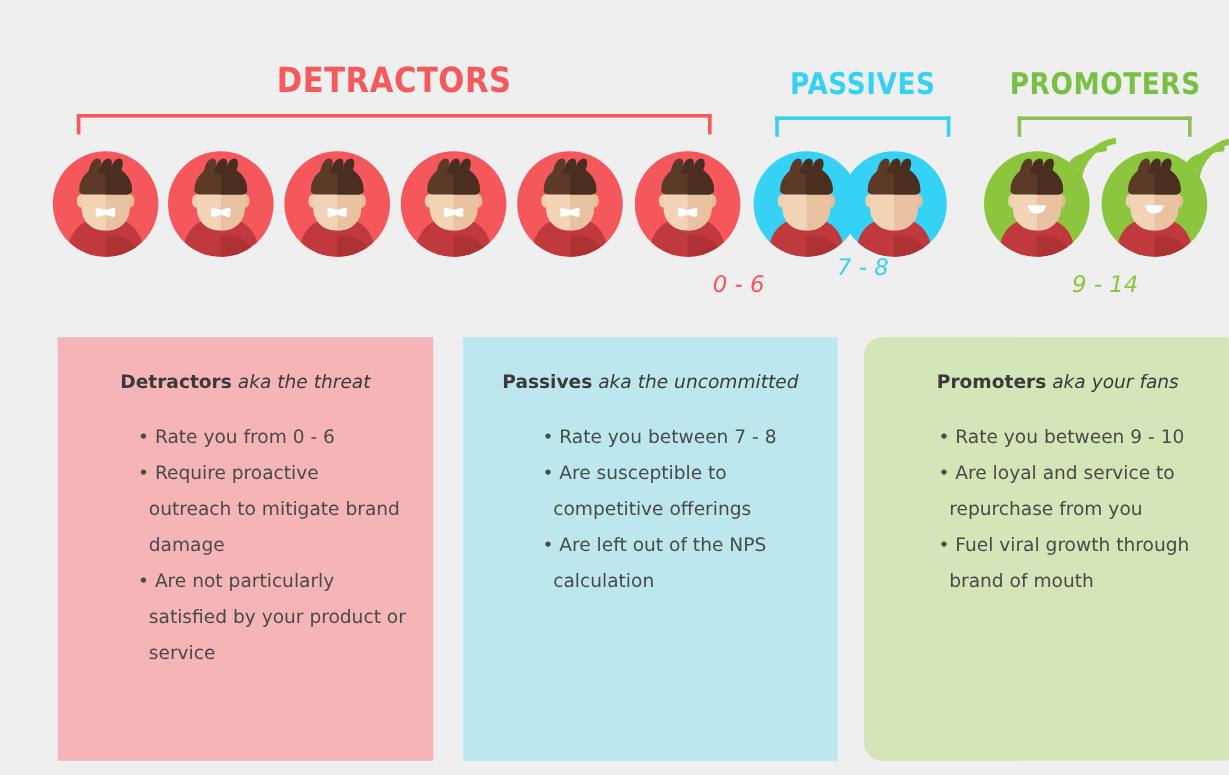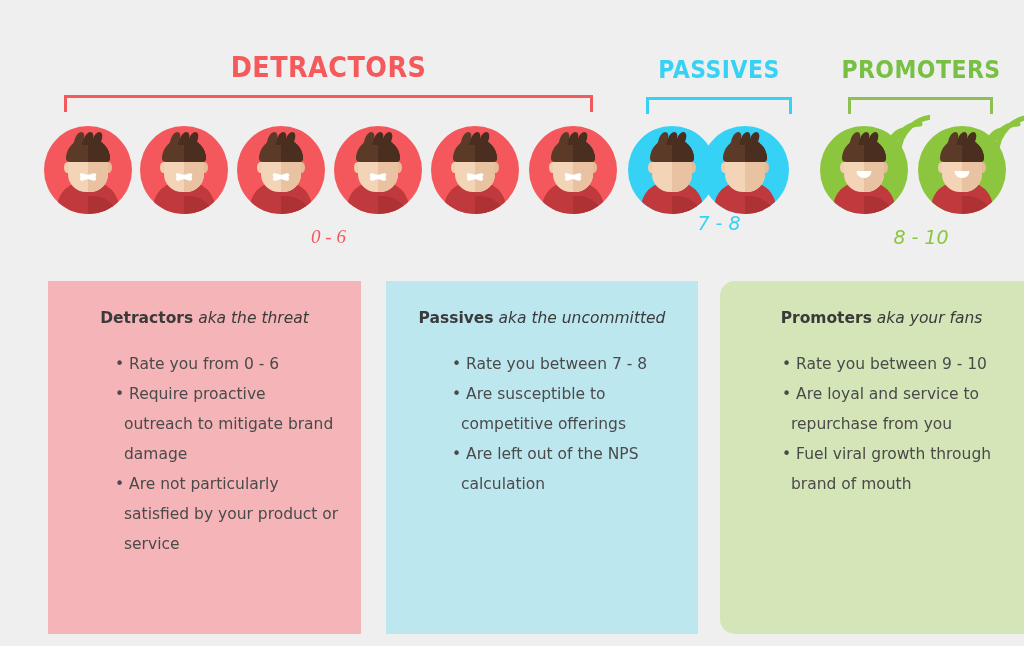--- a/index.html
+++ b/index.html
@@ -237,23 +237,22 @@
   
   .range-label {
     position: absolute;
     font-family: "DejaVu Sans", sans-serif;
     font-style: italic;
     font-size: 19px;
     white-space: nowrap;
   }
   #range-detractors {
     left: 0; top: 226px; width: 617px;
-    text-align: center;
+    text-align: right;
     color: #F4585C;
-    font-family: Liberation Serif, serif;
   }
   #range-passives {
     left: 604px; top: 212px; width: 190px;
     text-align: center;
     color: #36D2F5;
   }
   #range-promoters {
     left: 798px; top: 226px; width: 206px;
     text-align: center;
     color: #8CC63E;
@@ -546,21 +545,21 @@
         <div class="waves"><svg viewBox="0 0 46 46" width="46" height="46">
             <path d="M6 40 A16 16 0 0 1 22 24" fill="none" stroke="#8CC63E" stroke-width="5" stroke-linecap="round"></path>
             <path d="M10 44 A26 26 0 0 1 36 18" fill="none" stroke="#8CC63E" stroke-width="5" stroke-linecap="round"></path>
             <path d="M15 47 A36 36 0 0 1 51 11" fill="none" stroke="#8CC63E" stroke-width="5" stroke-linecap="round"></path>
           </svg></div>
       </div>
     </div>
 
   <div class="range-label" id="range-detractors">0 - 6</div>
   <div class="range-label" id="range-passives">7 - 8</div>
-  <div class="range-label" id="range-promoters">8 - 10</div>
+  <div class="range-label" id="range-promoters">9 - 14</div>
 
   <div class="panel" id="panel-detractors">
     <div class="panel-heading">
       <span class="strong">Detractors</span>
       <span class="aka">aka the threat</span>
     </div>
     <ul class="bullets">
         <li class="bullet">• Rate you from 0 - 6</li>
         <li class="bullet">• Require proactive outreach to mitigate brand damage</li>
         <li class="bullet">• Are not particularly satisfied by your product or service</li>

